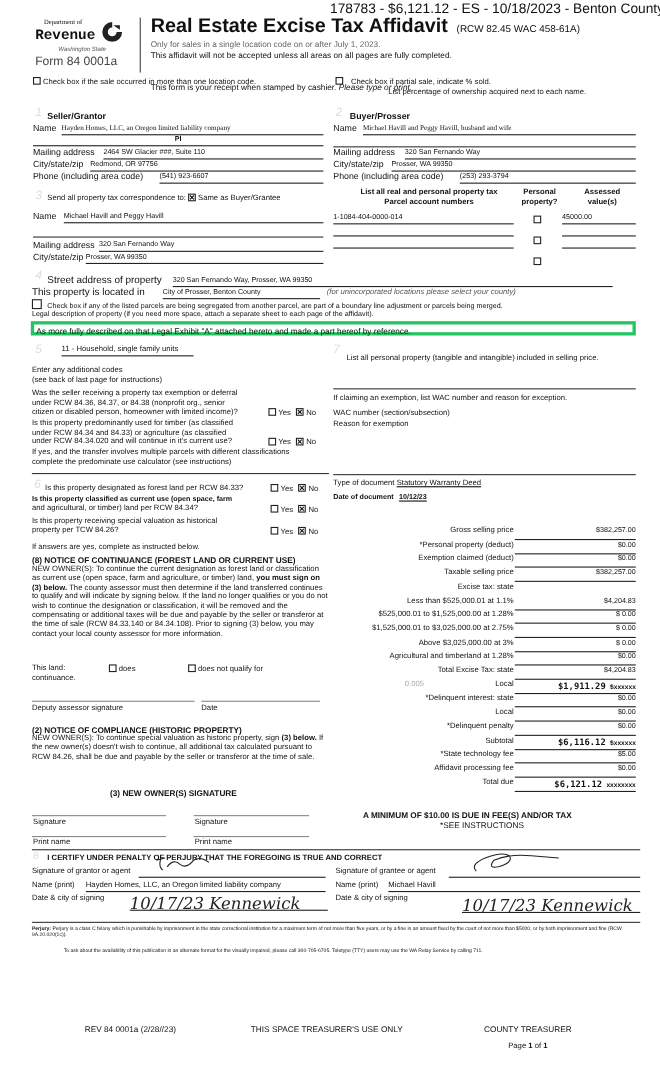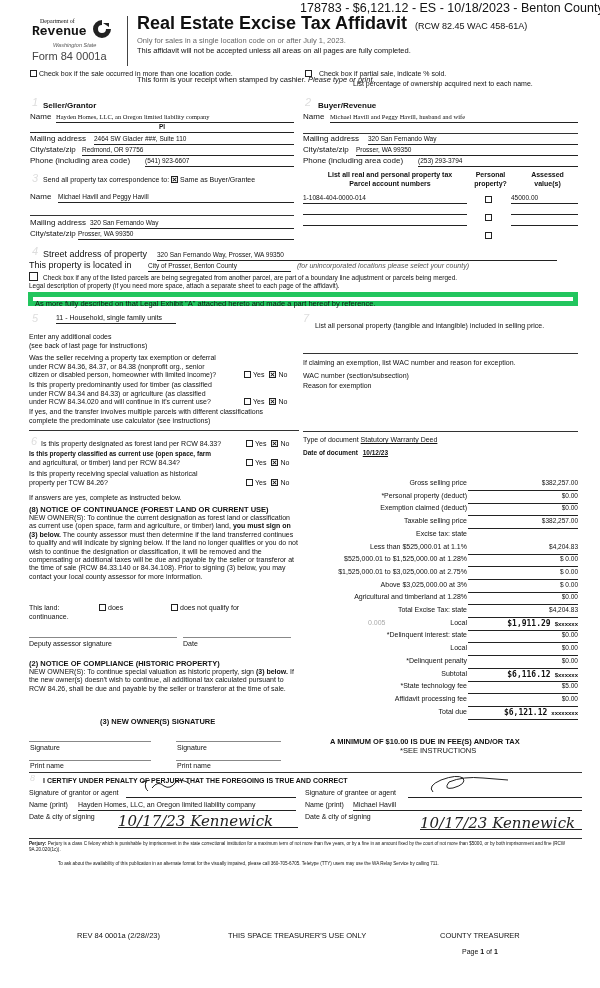--- a/index.html
+++ b/index.html
@@ -77,21 +77,21 @@
 </div>
 <div class="abs lbl" style="left:30px;top:192px;">Name</div>
 <div class="abs ul val" style="left:58px;top:193px;width:236px;height:10px;">Michael Havill and Peggy Havill</div>
 <div class="hr" style="left:30px;top:215px;width:264px;"></div>
 <div class="abs lbl" style="left:30px;top:218px;">Mailing address</div>
 <div class="abs ul val" style="left:90px;top:219px;width:204px;height:10px;">320 San Fernando Way</div>
 <div class="abs lbl" style="left:30px;top:229px;">City/state/zip</div>
 <div class="abs ul val" style="left:78px;top:230px;width:216px;height:10px;">Prosser, WA  99350</div>
 
 <div class="abs secnum" style="left:305px;top:96px;">2</div>
-<div class="abs" style="left:318px;top:101px;font-size:8px;font-weight:bold;">Buyer/Revenue</div>
+<div class="abs" style="left:318px;top:101px;font-size:8px;font-weight:bold;">Buyer/Prosser</div>
 <div class="abs lbl" style="left:303px;top:112px;">Name</div>
 <div class="abs ul serif" style="left:330px;top:113px;width:248px;height:10px;font-size:6.5px;">Michael Havill and Peggy Havill, husband and wife</div>
 <div class="hr" style="left:303px;top:133px;width:275px;"></div>
 <div class="abs lbl" style="left:303px;top:134px;">Mailing address</div>
 <div class="abs ul val" style="left:368px;top:135px;width:210px;height:10px;">320 San Fernando Way</div>
 <div class="abs lbl" style="left:303px;top:145px;">City/state/zip</div>
 <div class="abs ul val" style="left:356px;top:146px;width:222px;height:10px;">Prosser, WA  99350</div>
 <div class="abs lbl" style="left:303px;top:156px;">Phone (including area code)</div>
 <div class="abs ul val" style="left:418px;top:157px;width:160px;height:10px;">(253) 293-3794</div>
 
@@ -126,21 +126,21 @@
 <div class="abs secnum" style="left:32px;top:245px;">4</div>
 <div class="abs" style="left:43px;top:249px;font-size:9px;">Street address of property</div>
 <div class="abs ul val" style="left:157px;top:251px;width:400px;height:10px;">320 San Fernando Way, Prosser, WA 99350</div>
 <div class="abs" style="left:29px;top:260px;font-size:9px;">This property is located in</div>
 <div class="abs ul val" style="left:148px;top:262px;width:143px;height:10px;">City of Prosser, Benton County</div>
 <div class="abs" style="left:297px;top:262px;font-size:7px;font-style:italic;color:#555;">(for unincorporated locations please select your county)</div>
 <div class="abs" style="left:29px;top:272px;font-size:6.5px;white-space:nowrap;">
   <span class="box big"></span><span style="margin-left:3px;">Check box if any of the listed parcels are being segregated from another parcel, are part of a boundary line adjustment or parcels being merged.</span>
 </div>
 <div class="abs" style="left:29px;top:282px;font-size:6.5px;">Legal description of property (if you need more space, attach a separate sheet to each page of the affidavit).</div>
-<div class="abs" style="left:28px;top:292px;width:550px;height:13px;border:5px solid #22c55e;font-size:7.5px;padding:2px 2px;">As more fully described on that Legal Exhibit "A" attached hereto and made a part hereof by reference.</div>
+<div class="abs" style="left:28px;top:292px;width:550px;height:13px;border:3px solid #22c55e;font-size:7.5px;padding:2px 2px;">As more fully described on that Legal Exhibit "A" attached hereto and made a part hereof by reference.</div>
 
 <div class="abs secnum" style="left:32px;top:312px;">5</div>
 <div class="abs ul" style="left:56px;top:314px;width:120px;height:10px;font-size:7px;">11 - Household, single family units</div>
 <div class="abs" style="left:29px;top:333px;font-size:7px;">Enter any additional codes</div>
 <div class="abs" style="left:29px;top:342px;font-size:7px;">(see back of last page for instructions)</div>
 <div class="abs" style="left:29px;top:354px;width:270px;font-size:7px;line-height:8.5px;">
   <div>Was the seller receiving a property tax exemption or deferral</div>
   <div>under RCW 84.36, 84.37, or 84.38 (nonprofit org., senior</div>
   <div>citizen or disabled person, homeowner with limited income)?</div>
 </div>

